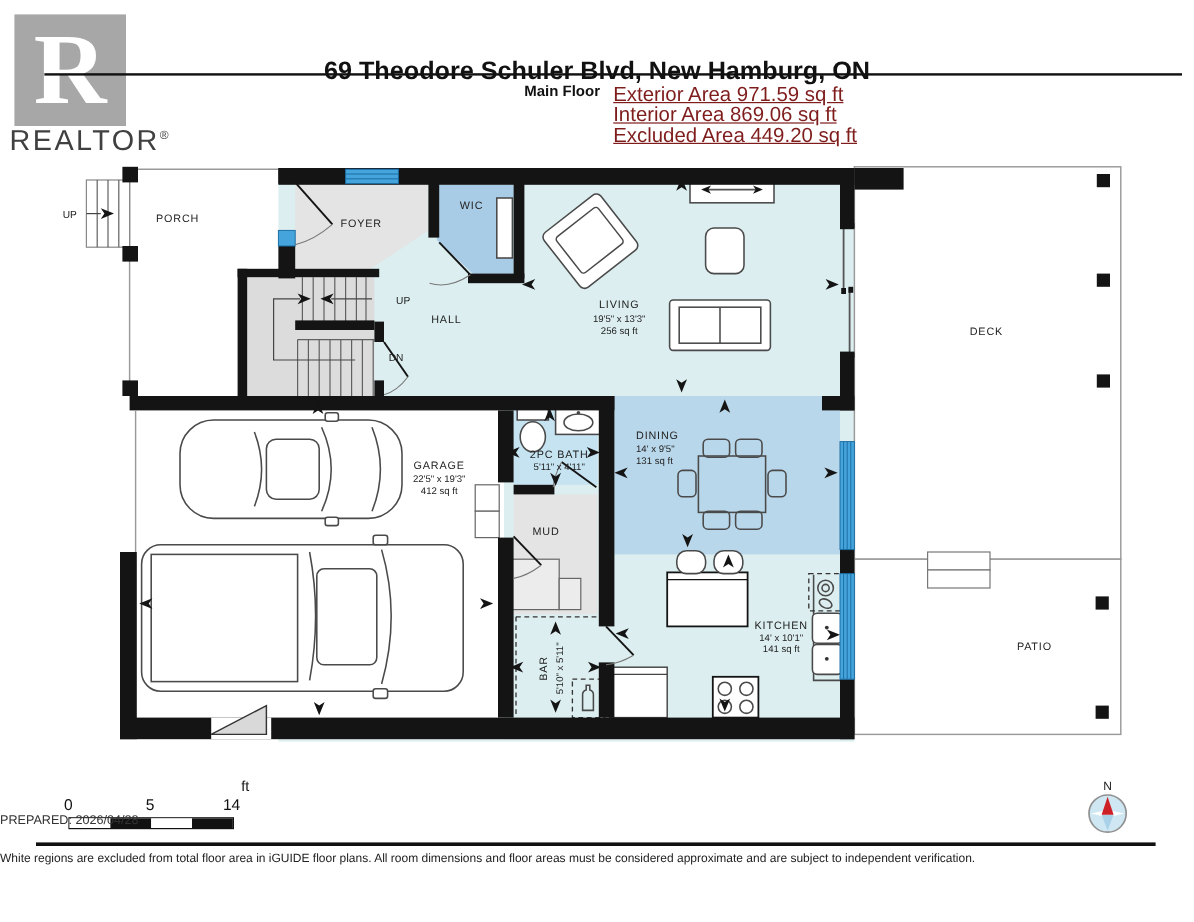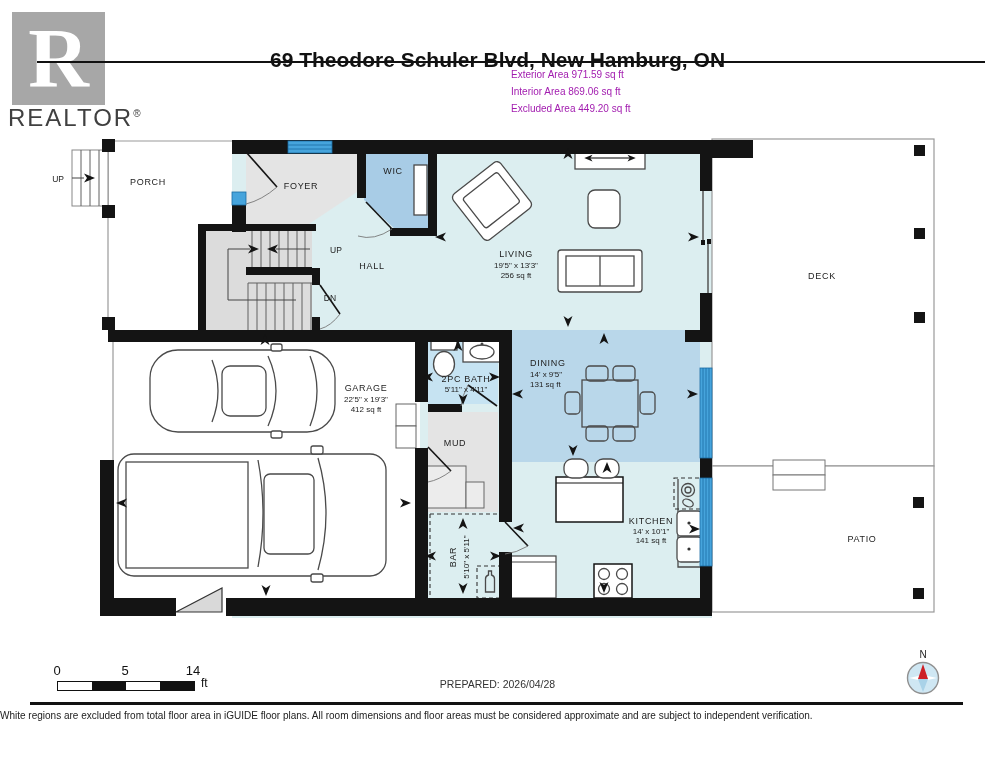--- a/index.html
+++ b/index.html
@@ -7,27 +7,27 @@
         font-family:"Liberation Sans",sans-serif;color:#111;}
   
   #logo-box{position:absolute;left:12px;top:12px;width:93px;height:93px;background:#a7a7a7;
             display:flex;align-items:center;justify-content:center;}
   #logo-letter{font-family:"Liberation Serif",serif;font-weight:bold;font-size:84px;color:#fff;line-height:1;}
   #logo-word{position:absolute;left:8px;top:104px;font-size:24px;color:#404040;letter-spacing:2px;}
   #logo-word sup{font-size:10px;}
   #title-rule{position:absolute;left:37px;top:61px;width:948px;height:2px;background:#111;}
   #addr-title{position:absolute;left:0;right:0;top:32px;text-align:center;font-size:21px;font-weight:bold;margin-top:16px;}
   #floor-label{position:absolute;left:0;top:69px;width:500px;text-align:right;font-size:12.5px;font-weight:bold;}
-  .area-line{position:absolute;left:511px;font-size:10px;color:#a21caf;}
+  .area-line{position:absolute;left:511px;font-size:17px;color:#7f1d1d;text-decoration:underline;}
   
   .tick{position:absolute;transform:translateX(-50%);top:663px;font-size:13px;}
   #bar{position:absolute;left:57px;top:681px;width:136px;height:8px;border:1px solid #111;display:flex;}
   #bar div{height:8px;width:34px;}
-  #ft-unit{position:absolute;left:201px;top:676px;font-size:12px;text-align:right;}
-  #prepared{position:absolute;left:0;right:0;top:678px;text-align:center;font-size:10.5px;color:#333;}
+  #ft-unit{position:absolute;left:201px;top:648px;font-size:12px;text-align:right;}
+  #prepared{position:absolute;left:0;right:0;top:678px;text-align:left;font-size:10.5px;color:#333;}
   #rule2{position:absolute;left:30px;top:702px;width:933px;height:3px;background:#111;}
   #disclaimer{position:absolute;left:0;right:0;top:710px;font-size:10px;color:#222;}
   #license{position:absolute;left:8px;top:742px;font-size:19px;color:#b0b0b0;margin-top:40px;}
   
   svg{position:absolute;left:0;top:0;}
   svg text{font-family:"Liberation Sans",sans-serif;fill:#222;}
   .rn{font-size:9px;letter-spacing:.7px;text-anchor:middle;}
   .rd{font-size:8px;text-anchor:middle;}
   .st{font-size:8.5px;text-anchor:middle;}
   .ls{text-anchor:start;}
@@ -48,20 +48,21 @@
 <body>
 
 <div id="page">
 
   <div id="logo-box">
     <span id="logo-letter">R</span>
   </div>
   <div id="logo-word"><span>REALTOR</span><sup>®</sup></div>
   <div id="addr-title">69 Theodore Schuler Blvd, New Hamburg, ON</div>
   <div id="title-rule"></div>
+  <div id="floor-label">Main Floor</div>
   <div class="area-line" style="top:69px">Exterior Area 971.59 sq ft</div>
   <div class="area-line" style="top:86px">Interior Area 869.06 sq ft</div>
   <div class="area-line" style="top:103px">Excluded Area 449.20 sq ft</div>
 
   <svg width="995" height="768" viewBox="0 0 995 768">
     <defs>
       <path id="arw" d="M 5 0 L -6 -4.5 L -3 0 L -6 4.5 Z" fill="#141414"></path>
     </defs>
 
     <g>

